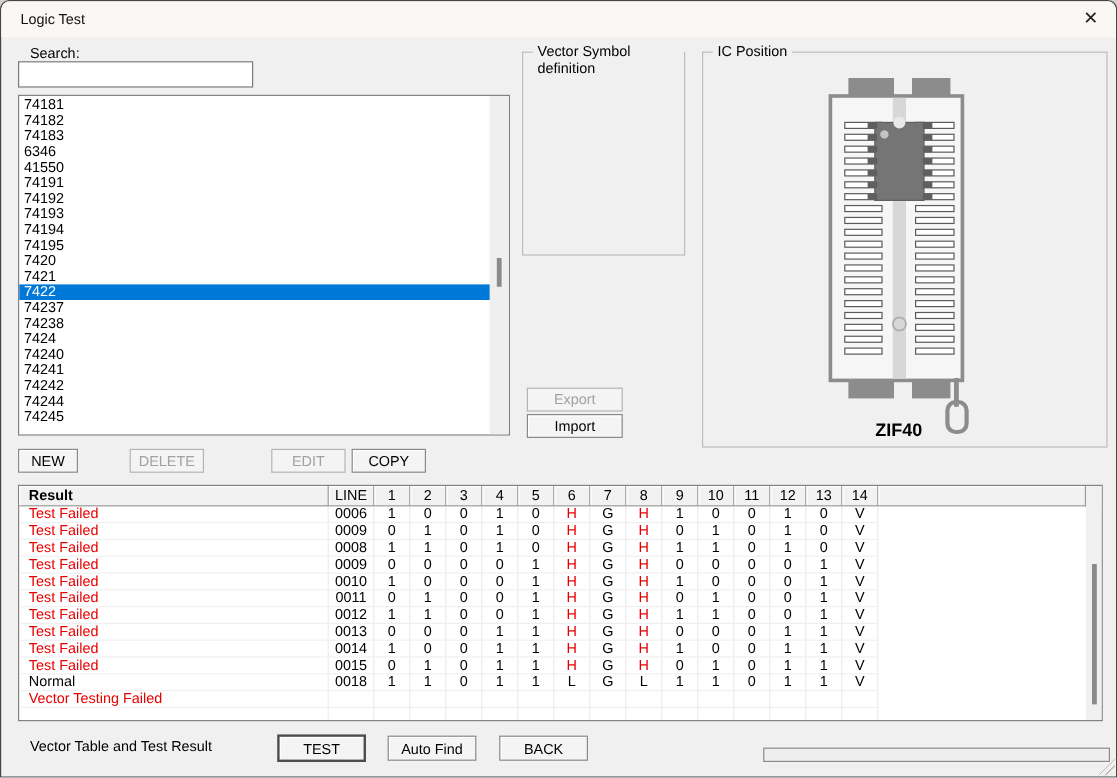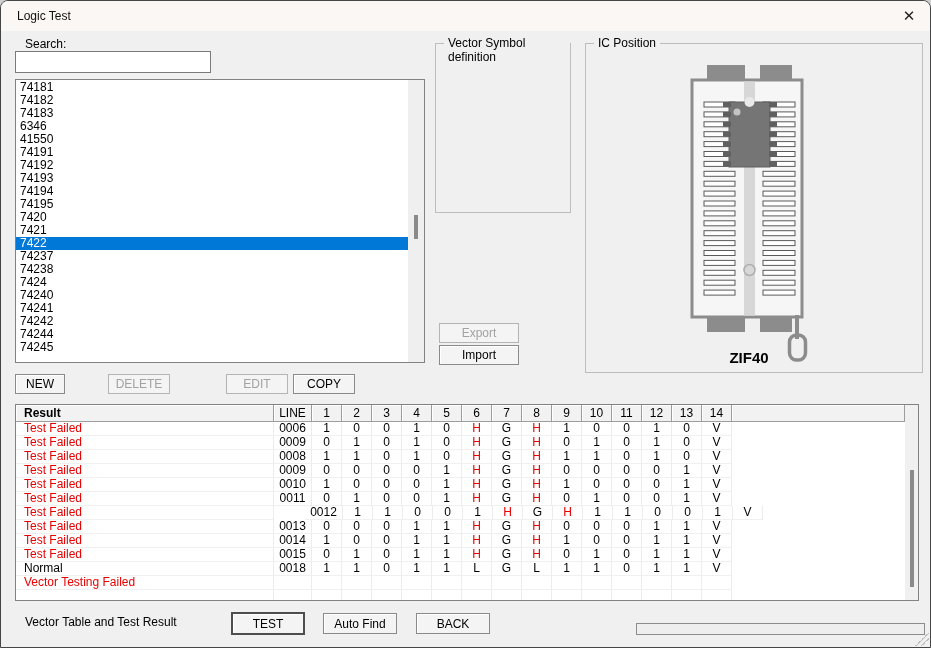--- a/index.html
+++ b/index.html
@@ -340,21 +340,21 @@
           <div class="tcell red" style="width: 30px;">H</div>
           <div class="tcell" style="width: 30px;">0</div>
           <div class="tcell" style="width: 30px;">1</div>
           <div class="tcell" style="width: 30px;">0</div>
           <div class="tcell" style="width: 30px;">0</div>
           <div class="tcell" style="width: 30px;">1</div>
           <div class="tcell" style="width: 30px;">V</div>
         </div>
         <div class="trow">
           <div class="tcell left red" style="width: 258px;">Test Failed</div>
-          <div class="tcell" style="width: 38px; margin-left: 31px;">0012</div>
+          <div class="tcell" style="width: 38px;">0012</div>
           <div class="tcell" style="width: 30px;">1</div>
           <div class="tcell" style="width: 30px;">1</div>
           <div class="tcell" style="width: 30px;">0</div>
           <div class="tcell" style="width: 30px;">0</div>
           <div class="tcell" style="width: 30px;">1</div>
           <div class="tcell red" style="width: 30px;">H</div>
           <div class="tcell" style="width: 30px;">G</div>
           <div class="tcell red" style="width: 30px;">H</div>
           <div class="tcell" style="width: 30px;">1</div>
           <div class="tcell" style="width: 30px;">1</div>

